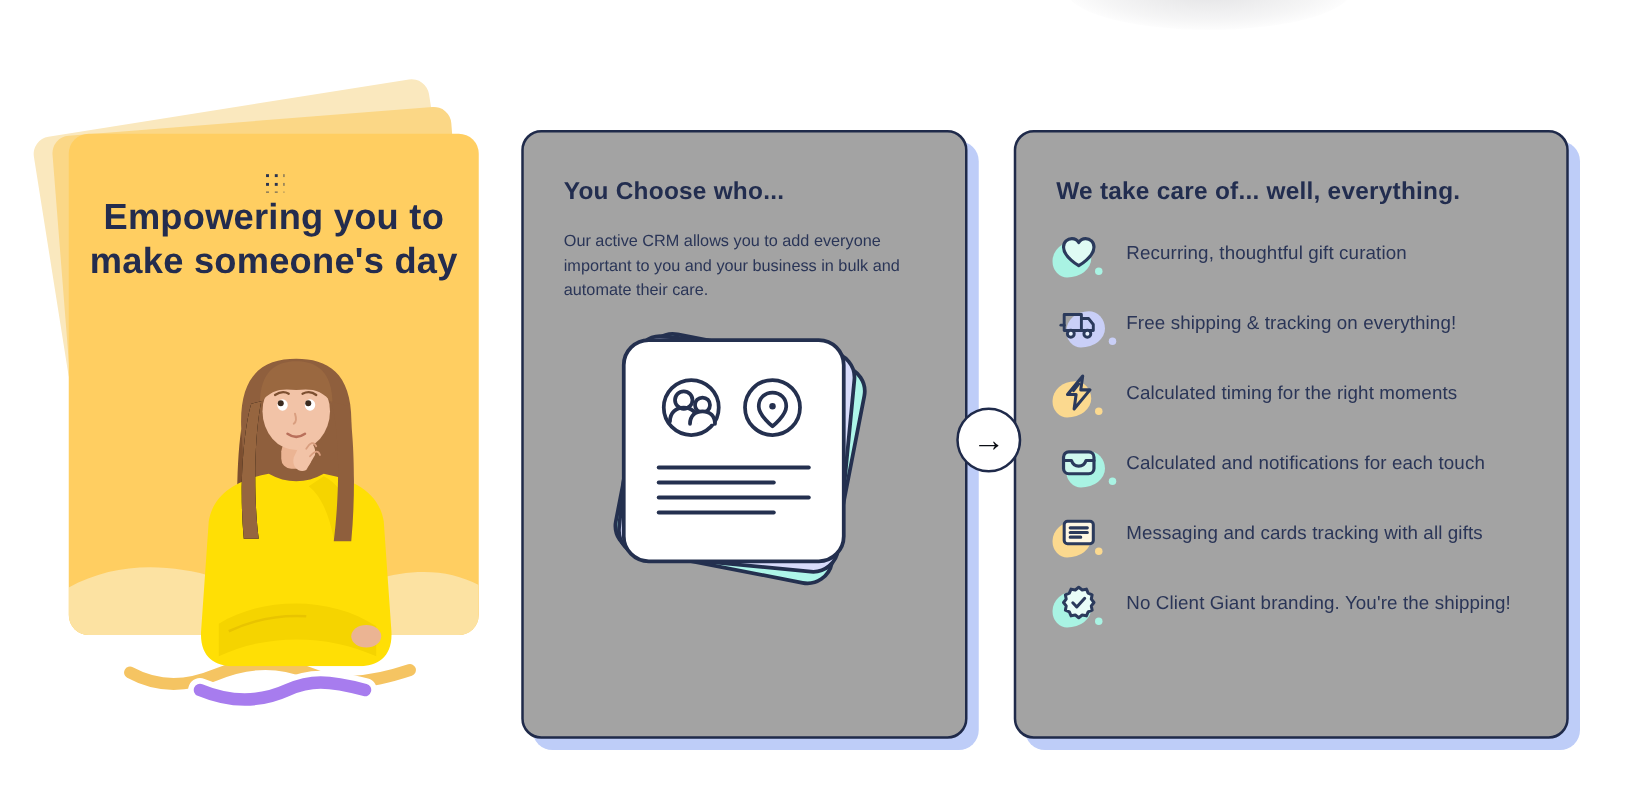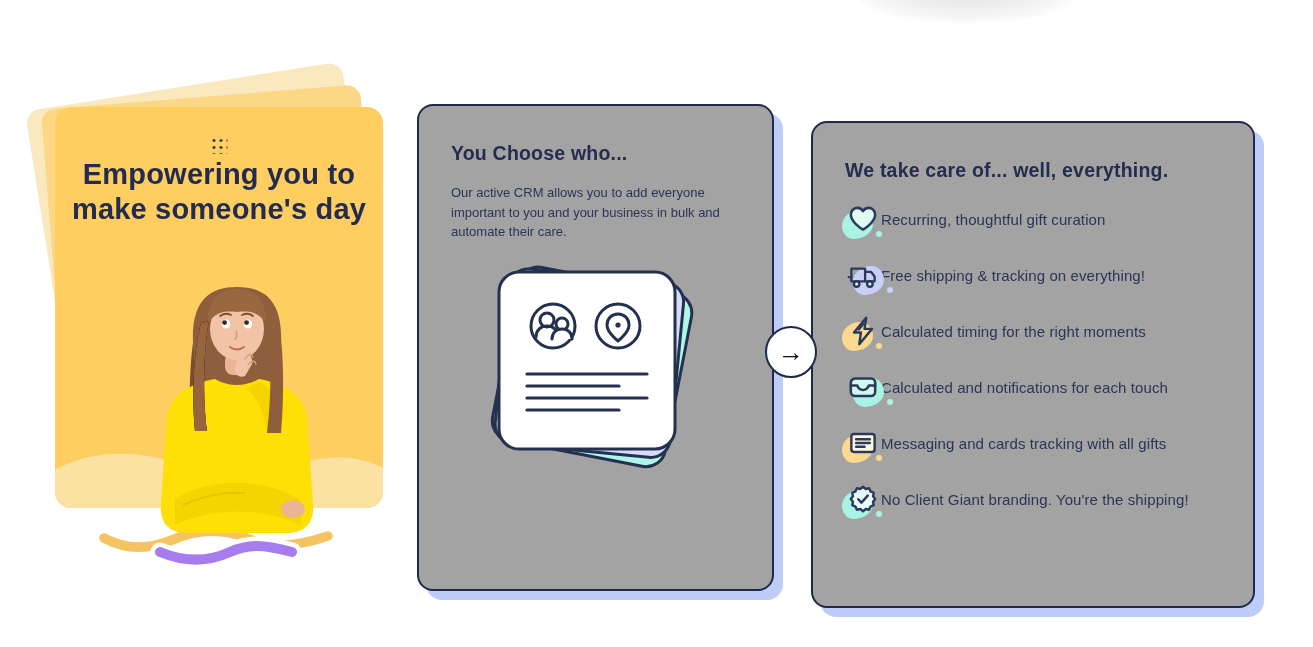--- a/index.html
+++ b/index.html
@@ -46,33 +46,33 @@
   .woman { position:absolute; left:141px; top:281px; width:192px; height:252px; z-index:3; }
   .squiggles { position:absolute; left:96px; top:512px; width:242px; height:58px; z-index:2; }
 
   
   .blue-card {
     position:absolute; top:104px; height:487px;
     background:#a3a3a3; border:2.5px solid #1F2A4A; border-radius:16px;
     box-shadow:9px 9px 0 0 #BECDF8;
   }
   .mid-card   { left:417px; width:357px; padding:36px 32px 0 32px; }
-  .right-card { left:811px; width:444px; padding:36px 32px 0 32px;margin-top:17px; }
+  .right-card { left:811px; width:444px; padding:36px 32px 0 32px; }
 
   .blue-card h3 {
     font-size:19.5px; font-weight:bold; color:#222D4F; letter-spacing:0.2px;
   }
   .mid-card p {
     margin-top:18px; font-size:13px; line-height:1.5; color:#2A3557; max-width:305px;
   }
   .stack-wrap { margin-top:20px; display:flex; justify-content:center; }
 
   
   .feature-list { list-style:none; margin-top:9px; }
-  .feature-row { display:flex; align-items:center; height:56px; }
+  .feature-row { display:flex; align-items:center; height:56px; gap:20px; }
   .icon-wrap { position:relative; width:36px; height:36px; flex:0 0 36px; }
   .blob {
     position:absolute; width:31px; height:29px; z-index:0;
     border-radius:58% 42% 62% 38% / 55% 48% 52% 45%;
   }
   .blob.teal   { background:#A9F3E3; }
   .blob.lav    { background:#C9CFF7; }
   .blob.yellow { background:#FBD98F; }
   .blob.b-br { right:-3px; bottom:-2px; }
   .blob.b-bl { left:-3px;  bottom:-2px; }

